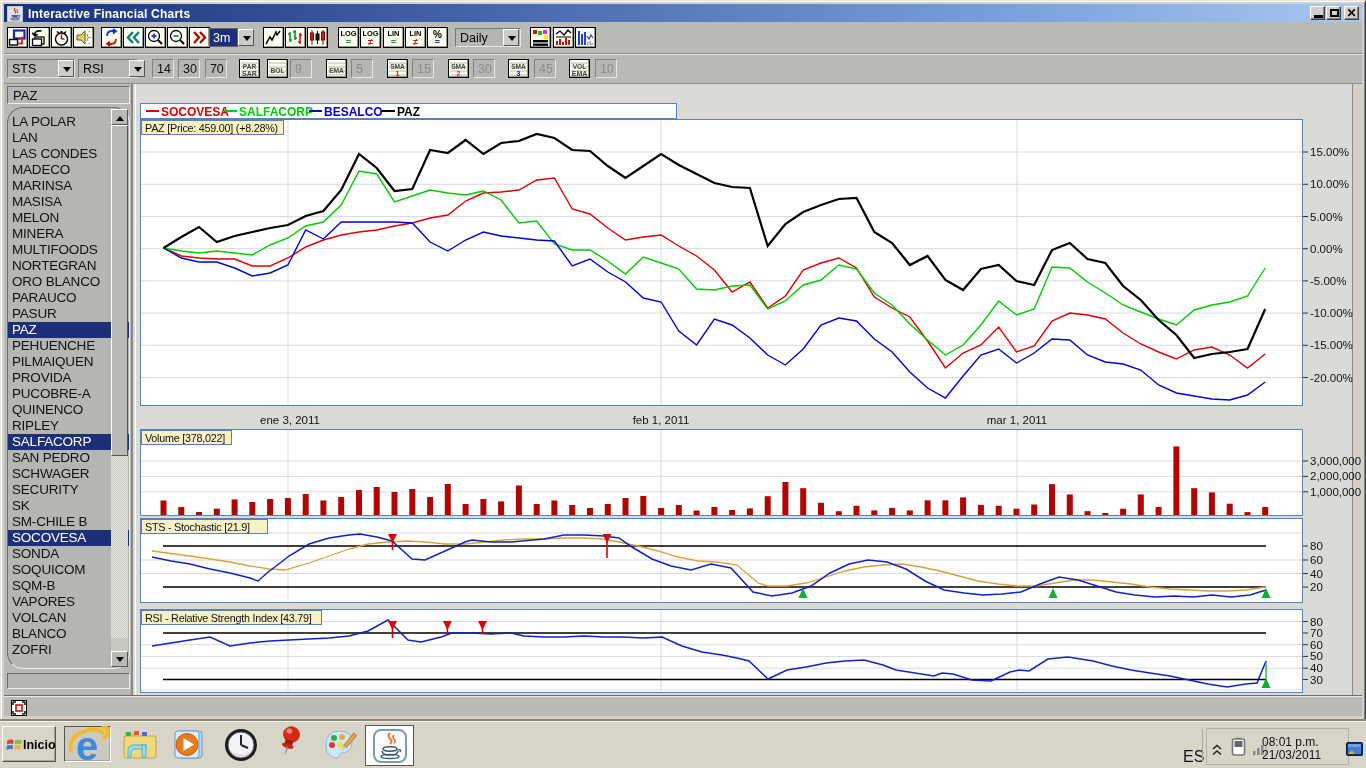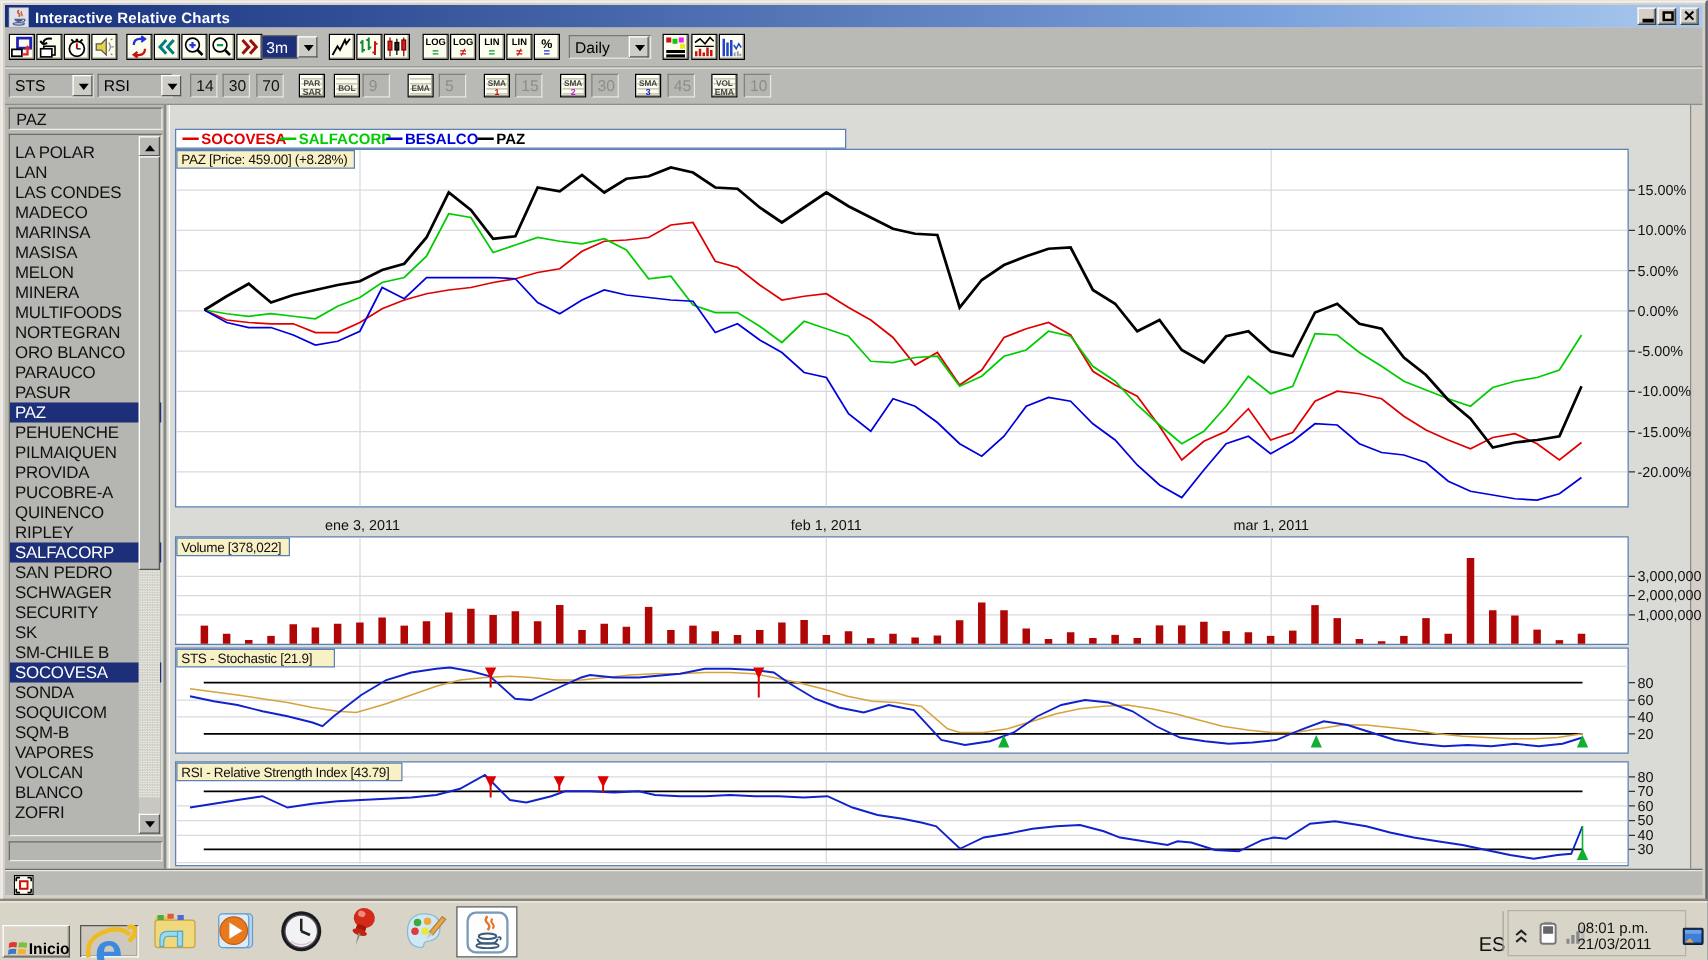--- a/index.html
+++ b/index.html
@@ -12,44 +12,44 @@
 .tbtn{position:absolute;background:#fdfdee;border:1px solid #000;box-shadow:inset -1px -1px 0 #9a9a8a, inset 1px 1px 0 #ffffff}
 .tbtn svg{display:block;margin:0 auto}
 .numf{position:absolute;height:19px;background:#b5b5b1;border:1px solid #828278;border-bottom-color:#e8e8e0;border-right-color:#e8e8e0;font-size:12.5px;color:#111;padding:2px 0 0 4px}
 .numf.dis{color:#8e8e86}
 .combo{position:absolute;height:19px;background:#b5b5b1;border:1px solid #777;border-bottom-color:#e8e8e0;border-right-color:#e8e8e0;font-size:12.5px;color:#000;padding:2px 0 0 4px}
 .cbtn{position:absolute;top:0px;width:16px;height:17px;background:#cdcdc5;border:1px solid #fff;border-right-color:#555;border-bottom-color:#555;text-align:center}
 .cbtn:after{content:"";position:absolute;left:4px;top:6px;border:4px solid transparent;border-top:5px solid #000}
 #content{position:absolute;left:4px;top:84px;right:13px;height:611px;background:#dadad6;border-right:1px solid #8a8a84}
 #sidebar{position:absolute;left:0px;top:0px;width:129px;height:611px;background:#b9b9b5;border-right:2px solid #8a8a84}
 .sunk{background:#b5b5b1;border:1px solid #6e6e66;border-bottom-color:#eeeee6;border-right-color:#eeeee6}
-#stocklist{position:absolute;left:3px;top:23px;width:123px;height:562px;}
+#stocklist{position:absolute;left:3px;top:23px;width:123px;height:562px;border-radius:16px;}
 .li{height:16px;font-size:13.5px;color:#111;padding-left:4px;white-space:nowrap;line-height:16px;letter-spacing:-0.2px}
 .li.sel{background:#1c2f78;color:#fff}
 .sb{position:absolute;right:1px;top:1px;width:17px;bottom:1px;background:#c8c8c0}
 .sbtn{position:absolute;left:0;width:17px;height:16px;background:#b9b9b5;border:1px solid #fff;border-right-color:#555;border-bottom-color:#555;}
 .arrow{width:0;height:0;margin:5px auto 0}
 #chartarea{position:absolute;left:131px;top:0;right:0;height:611px;background:#dadad6;border-left:1px solid #fff}
 #statusbar{position:absolute;left:4px;top:695px;right:4px;height:21px;background:#b9b9b5;border-top:1px solid #6e6e66;box-shadow:inset 0 1px 0 #e8e8e0}
 #taskbar{position:absolute;left:0;top:721px;width:1366px;height:47px;background:#d8d4c8;border-top:1px solid #f4f0e8;box-shadow:0 -2px 0 #8a867a}
-.tkbtn{position:absolute;top:18px;height:26px;background:#d8d4c8;border:1px solid #fff;border-right-color:#555;border-bottom-color:#555;box-shadow:inset -1px -1px 0 #aaa69a}
+.tkbtn{position:absolute;top:4px;height:36px;background:#d8d4c8;border:1px solid #fff;border-right-color:#555;border-bottom-color:#555;box-shadow:inset -1px -1px 0 #aaa69a}
 .traytxt{position:absolute;font-size:12.5px;color:#111}
 </style></head><body>
 
 <div id="win"></div>
 <div id="title">
     <span style="position:absolute;left:3px;top:1.5px"><svg width="16" height="16" viewBox="0 0 16 16">
         <rect x="0" y="0" width="16" height="16" fill="#dfe2ec" stroke="#aab" stroke-width="1"></rect>
         <path d="M8 2 Q6.6 3.6 8 4.8 Q9.4 6 8 7.4" stroke="#cc4a1a" stroke-width="1.3" fill="none"></path>
         <path d="M10.3 3 Q9.3 4 10.3 5 Q11.3 6 10.3 7" stroke="#cc4a1a" stroke-width="1" fill="none"></path>
         <path d="M4.5 9 L11.5 9 Q11.2 11.6 8 11.6 Q4.8 11.6 4.5 9 Z" fill="#4a5a8a"></path>
         <path d="M11.5 9.3 Q13.6 9 12.6 10.8 Q12 11.6 11 11.4" stroke="#4a5a8a" stroke-width="1" fill="none"></path>
         <ellipse cx="8" cy="13" rx="4.5" ry="1" fill="none" stroke="#4a5a8a" stroke-width="1"></ellipse>
       </svg></span>
-    <span class="txt">Interactive Relative Charts</span>
+    <span class="txt">Interactive Financial Charts</span>
   </div>
 <div class="wbtn" style="left:1310px;top:5.5px;width:15px">
     <span style="position:absolute;left:2.5px;top:8.5px;width:9px;height:2.5px;background:#000"></span>
   </div>
 <div class="wbtn" style="left:1326px;top:5.5px;width:15px">
     <span style="position:absolute;left:2.5px;top:2px;width:9px;height:8px;border:2px solid #000;border-top-width:2.5px"></span>
   </div>
 <div class="wbtn" style="left:1344px;top:5.5px;width:15px;font-size:12px;line-height:13.5px;font-weight:bold">✕</div>
 <div id="toolbars"></div>
 <div class="abs" style="left:4px;top:53px;right:4px;height:1px;background:#8f8f89"></div>

